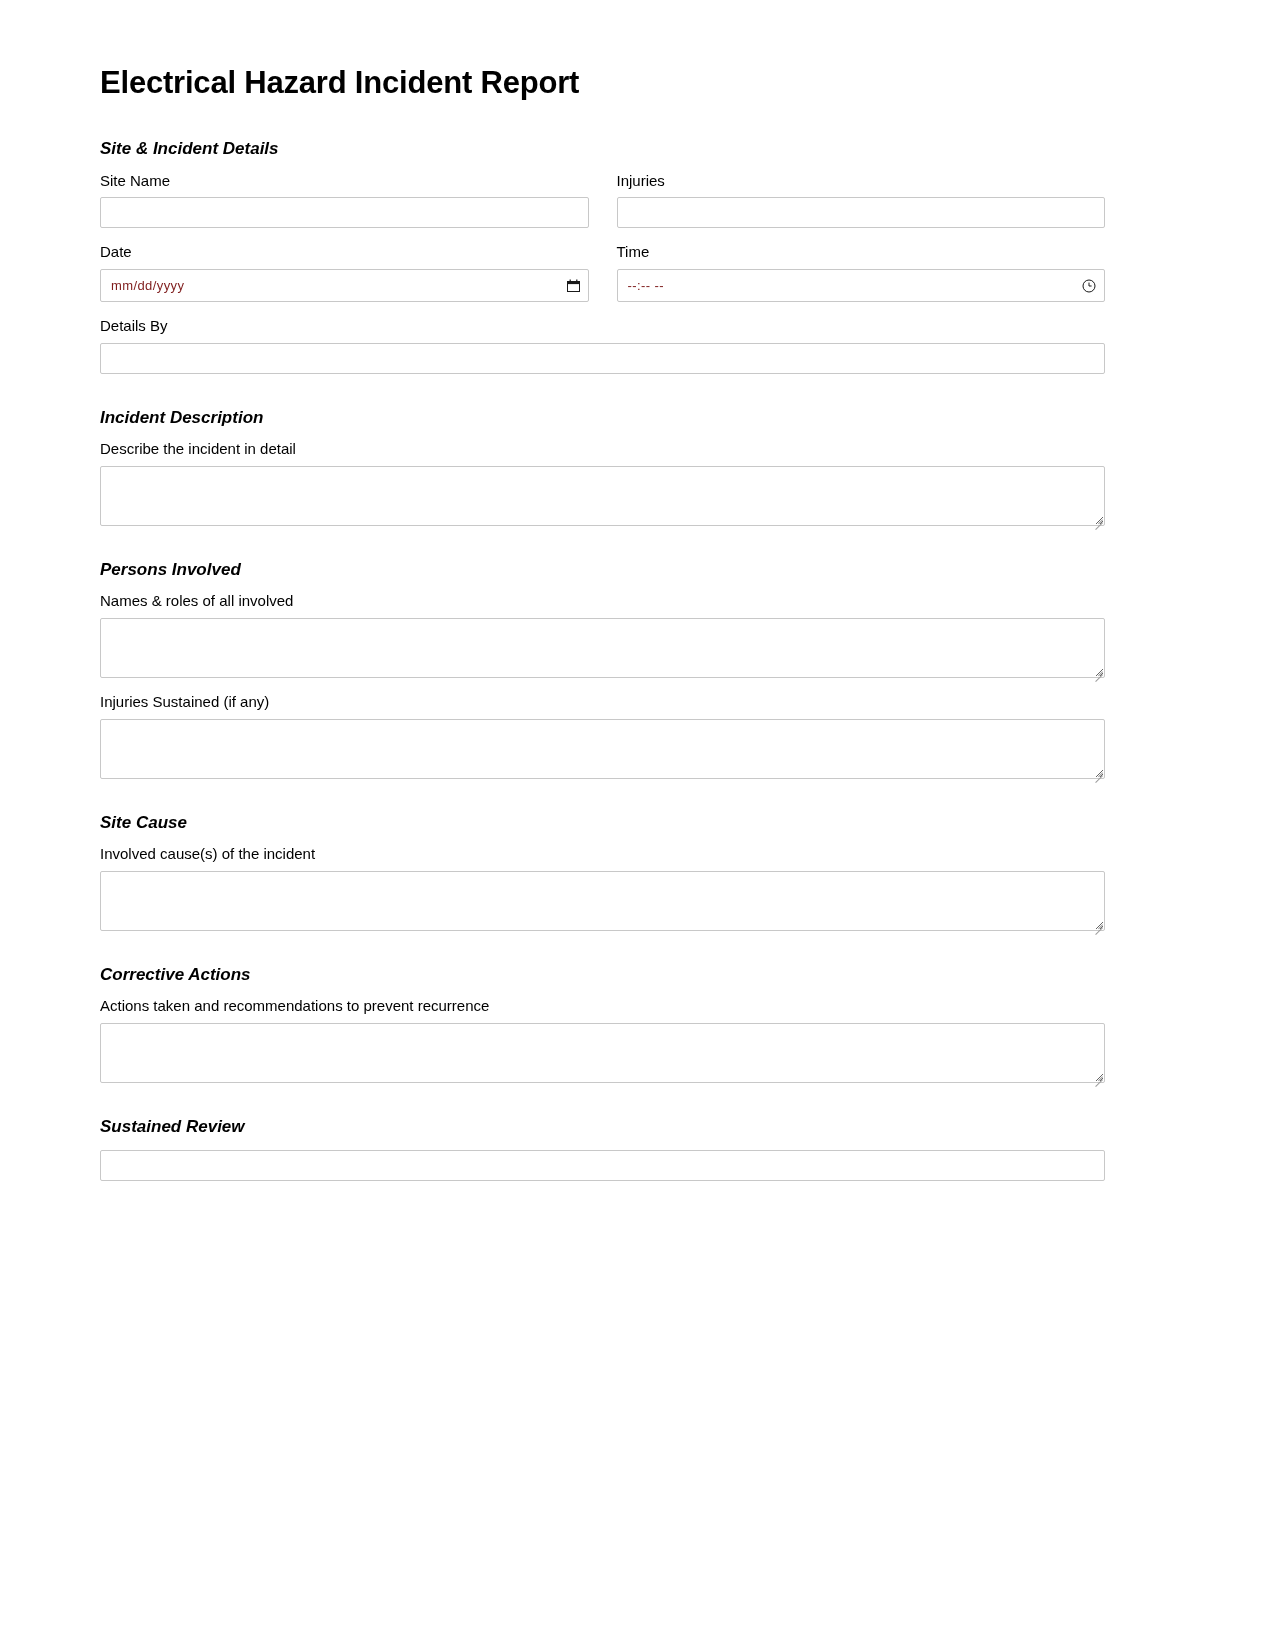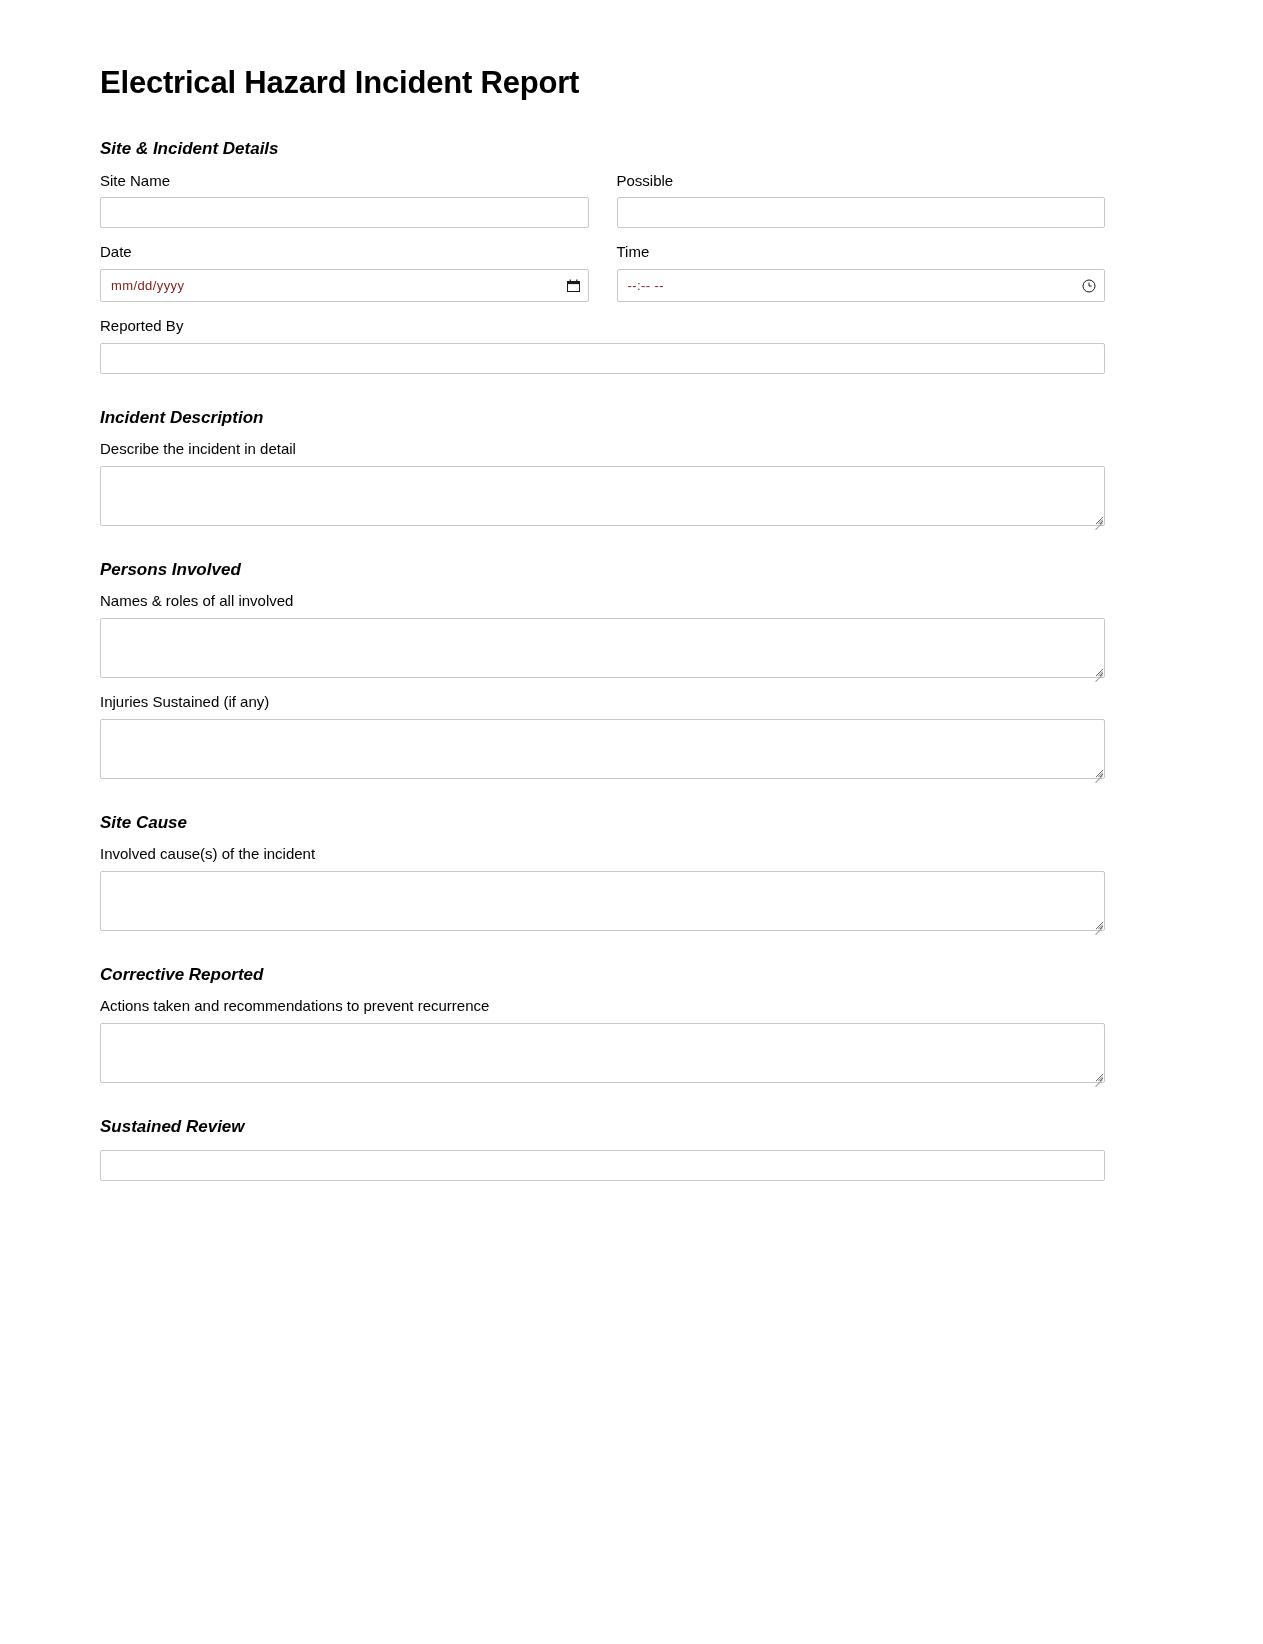--- a/index.html
+++ b/index.html
@@ -164,21 +164,21 @@
 
     <div class="section">
       <h2 class="section-heading">Site &amp; Incident Details</h2>
 
       <div class="grid-2">
         <div class="field">
           <label class="field-label">Site Name</label>
           <input class="text-input" type="text" placeholder="" style="">
         </div>
         <div class="field">
-          <label class="field-label">Possible</label>
+          <label class="field-label">Injuries</label>
           <input class="text-input" type="text" placeholder="" style="">
         </div>
       </div>
 
       <div class="grid-2">
         <div class="field">
           <label class="field-label">Date</label>
           <div class="native-field">
             <input class="text-input" type="text" style="">
             <span class="native-value">mm/dd/yyyy</span>
@@ -202,21 +202,21 @@
                 <circle cx="7" cy="7" r="6" fill="none" stroke="#1a1a1a" stroke-width="1"></circle>
                 <line x1="7" y1="7" x2="7" y2="3.6" stroke="#1a1a1a" stroke-width="1"></line>
                 <line x1="7" y1="7" x2="9.6" y2="7" stroke="#1a1a1a" stroke-width="1"></line>
               </svg>
             </span>
           </div>
         </div>
       </div>
 
       <div class="field">
-        <label class="field-label">Reported By</label>
+        <label class="field-label">Details By</label>
         <input class="text-input" type="text" placeholder="" style="">
       </div>
     </div>
 
     <div class="section sec-gap-lg">
       <h2 class="section-heading">Incident Description</h2>
       <div class="field">
         <label class="field-label">Describe the incident in detail</label>
         <div class="textarea-wrap">
           <textarea class="textarea-input" placeholder="" style=""></textarea>
@@ -260,21 +260,21 @@
           <textarea class="textarea-input" placeholder="" style=""></textarea>
           <span class="resize-handle">
               <span></span>
               <span></span>
             </span>
         </div>
       </div>
     </div>
 
     <div class="section sec-gap-md">
-      <h2 class="section-heading">Corrective Reported</h2>
+      <h2 class="section-heading">Corrective Actions</h2>
       <div class="field">
         <label class="field-label">Actions taken and recommendations to prevent recurrence</label>
         <div class="textarea-wrap">
           <textarea class="textarea-input" placeholder="" style=""></textarea>
           <span class="resize-handle">
               <span></span>
               <span></span>
             </span>
         </div>
       </div>

